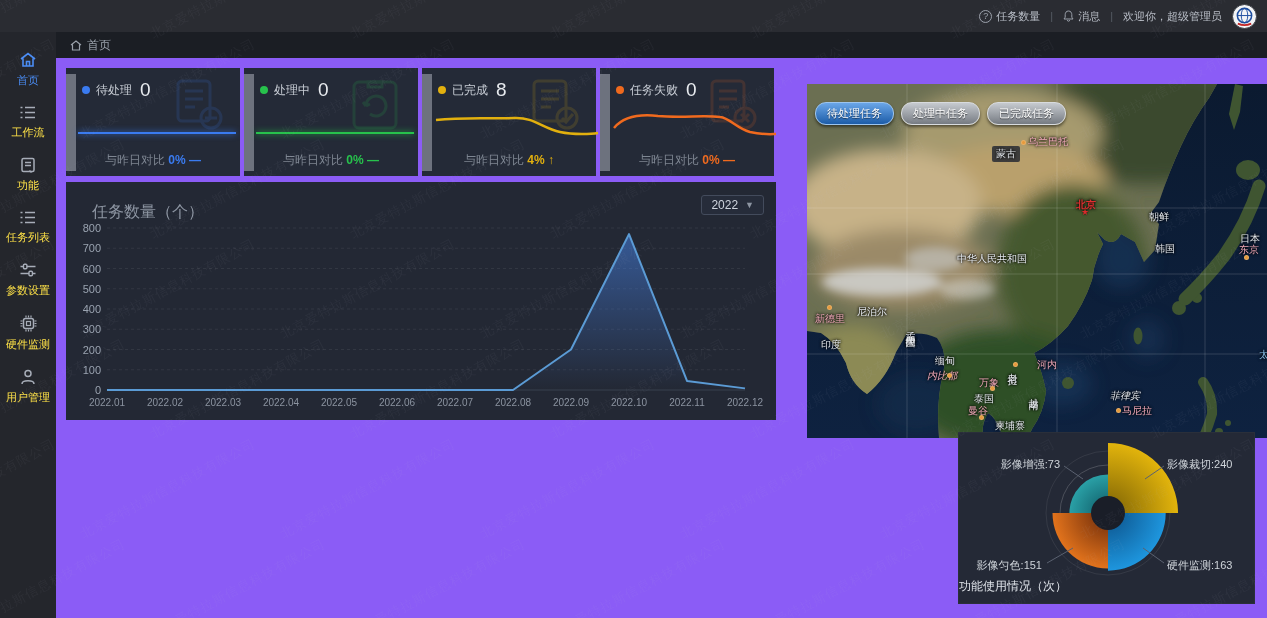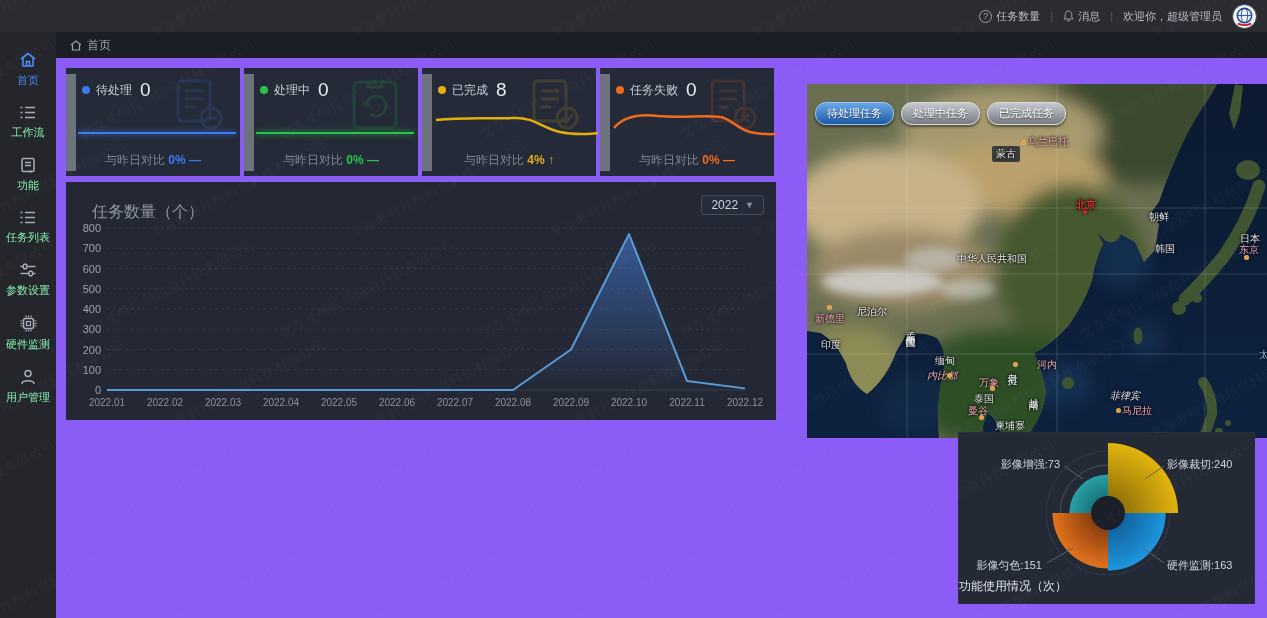--- a/index.html
+++ b/index.html
@@ -10,21 +10,21 @@
   .hdr{position:absolute;left:0;top:0;width:1267px;height:32px;background:#2a2c32;display:flex;align-items:center;z-index:6;}
   .hdr-title{margin-left:14px;font-size:16px;font-weight:bold;color:#2e6fe0;letter-spacing:.5px;}
   .hdr-right{position:absolute;right:10px;top:0;height:32px;display:flex;align-items:center;gap:10px;font-size:11px;color:#b8bdc6;}
   .hdr-link{display:flex;align-items:center;gap:4px;cursor:pointer;}
   .q-ico{display:inline-flex;width:13px;height:13px;border:1px solid #9aa0aa;border-radius:50%;font-size:9px;color:#9aa0aa;align-items:center;justify-content:center;}
   .hdr-sep{color:#565b64;}
   .avatar{width:25px;height:25px;border-radius:50%;background:#f2f4f6;display:flex;align-items:center;justify-content:center;overflow:hidden;border:1px solid #3a3d44;}
 
   
   .side{position:absolute;left:0;top:32px;width:56px;height:586px;background:#24262c;z-index:5;display:flex;flex-direction:column;align-items:center;padding-top:20px;gap:17px;}
-  .side-item{display:flex;flex-direction:column;align-items:center;gap:5px;color:#86efac;cursor:pointer;width:56px;}
+  .side-item{display:flex;flex-direction:column;align-items:center;gap:5px;color:#fde047;cursor:pointer;width:56px;}
   .side-item .lbl{font-size:11px;}
   .side-item svg{stroke:#a7adb8;}
   .side-item.active{color:#4a8df5;}
   .side-item.active svg{stroke:#4a8df5;}
 
   
   .crumb{position:absolute;left:56px;top:32px;width:1211px;height:26px;background:#1b1e24;display:flex;align-items:center;gap:5px;padding-left:14px;color:#9aa1ab;font-size:12px;z-index:4;}
 
   
   .content{position:absolute;left:56px;top:58px;width:1211px;height:560px;background:#8b5cf6;}

